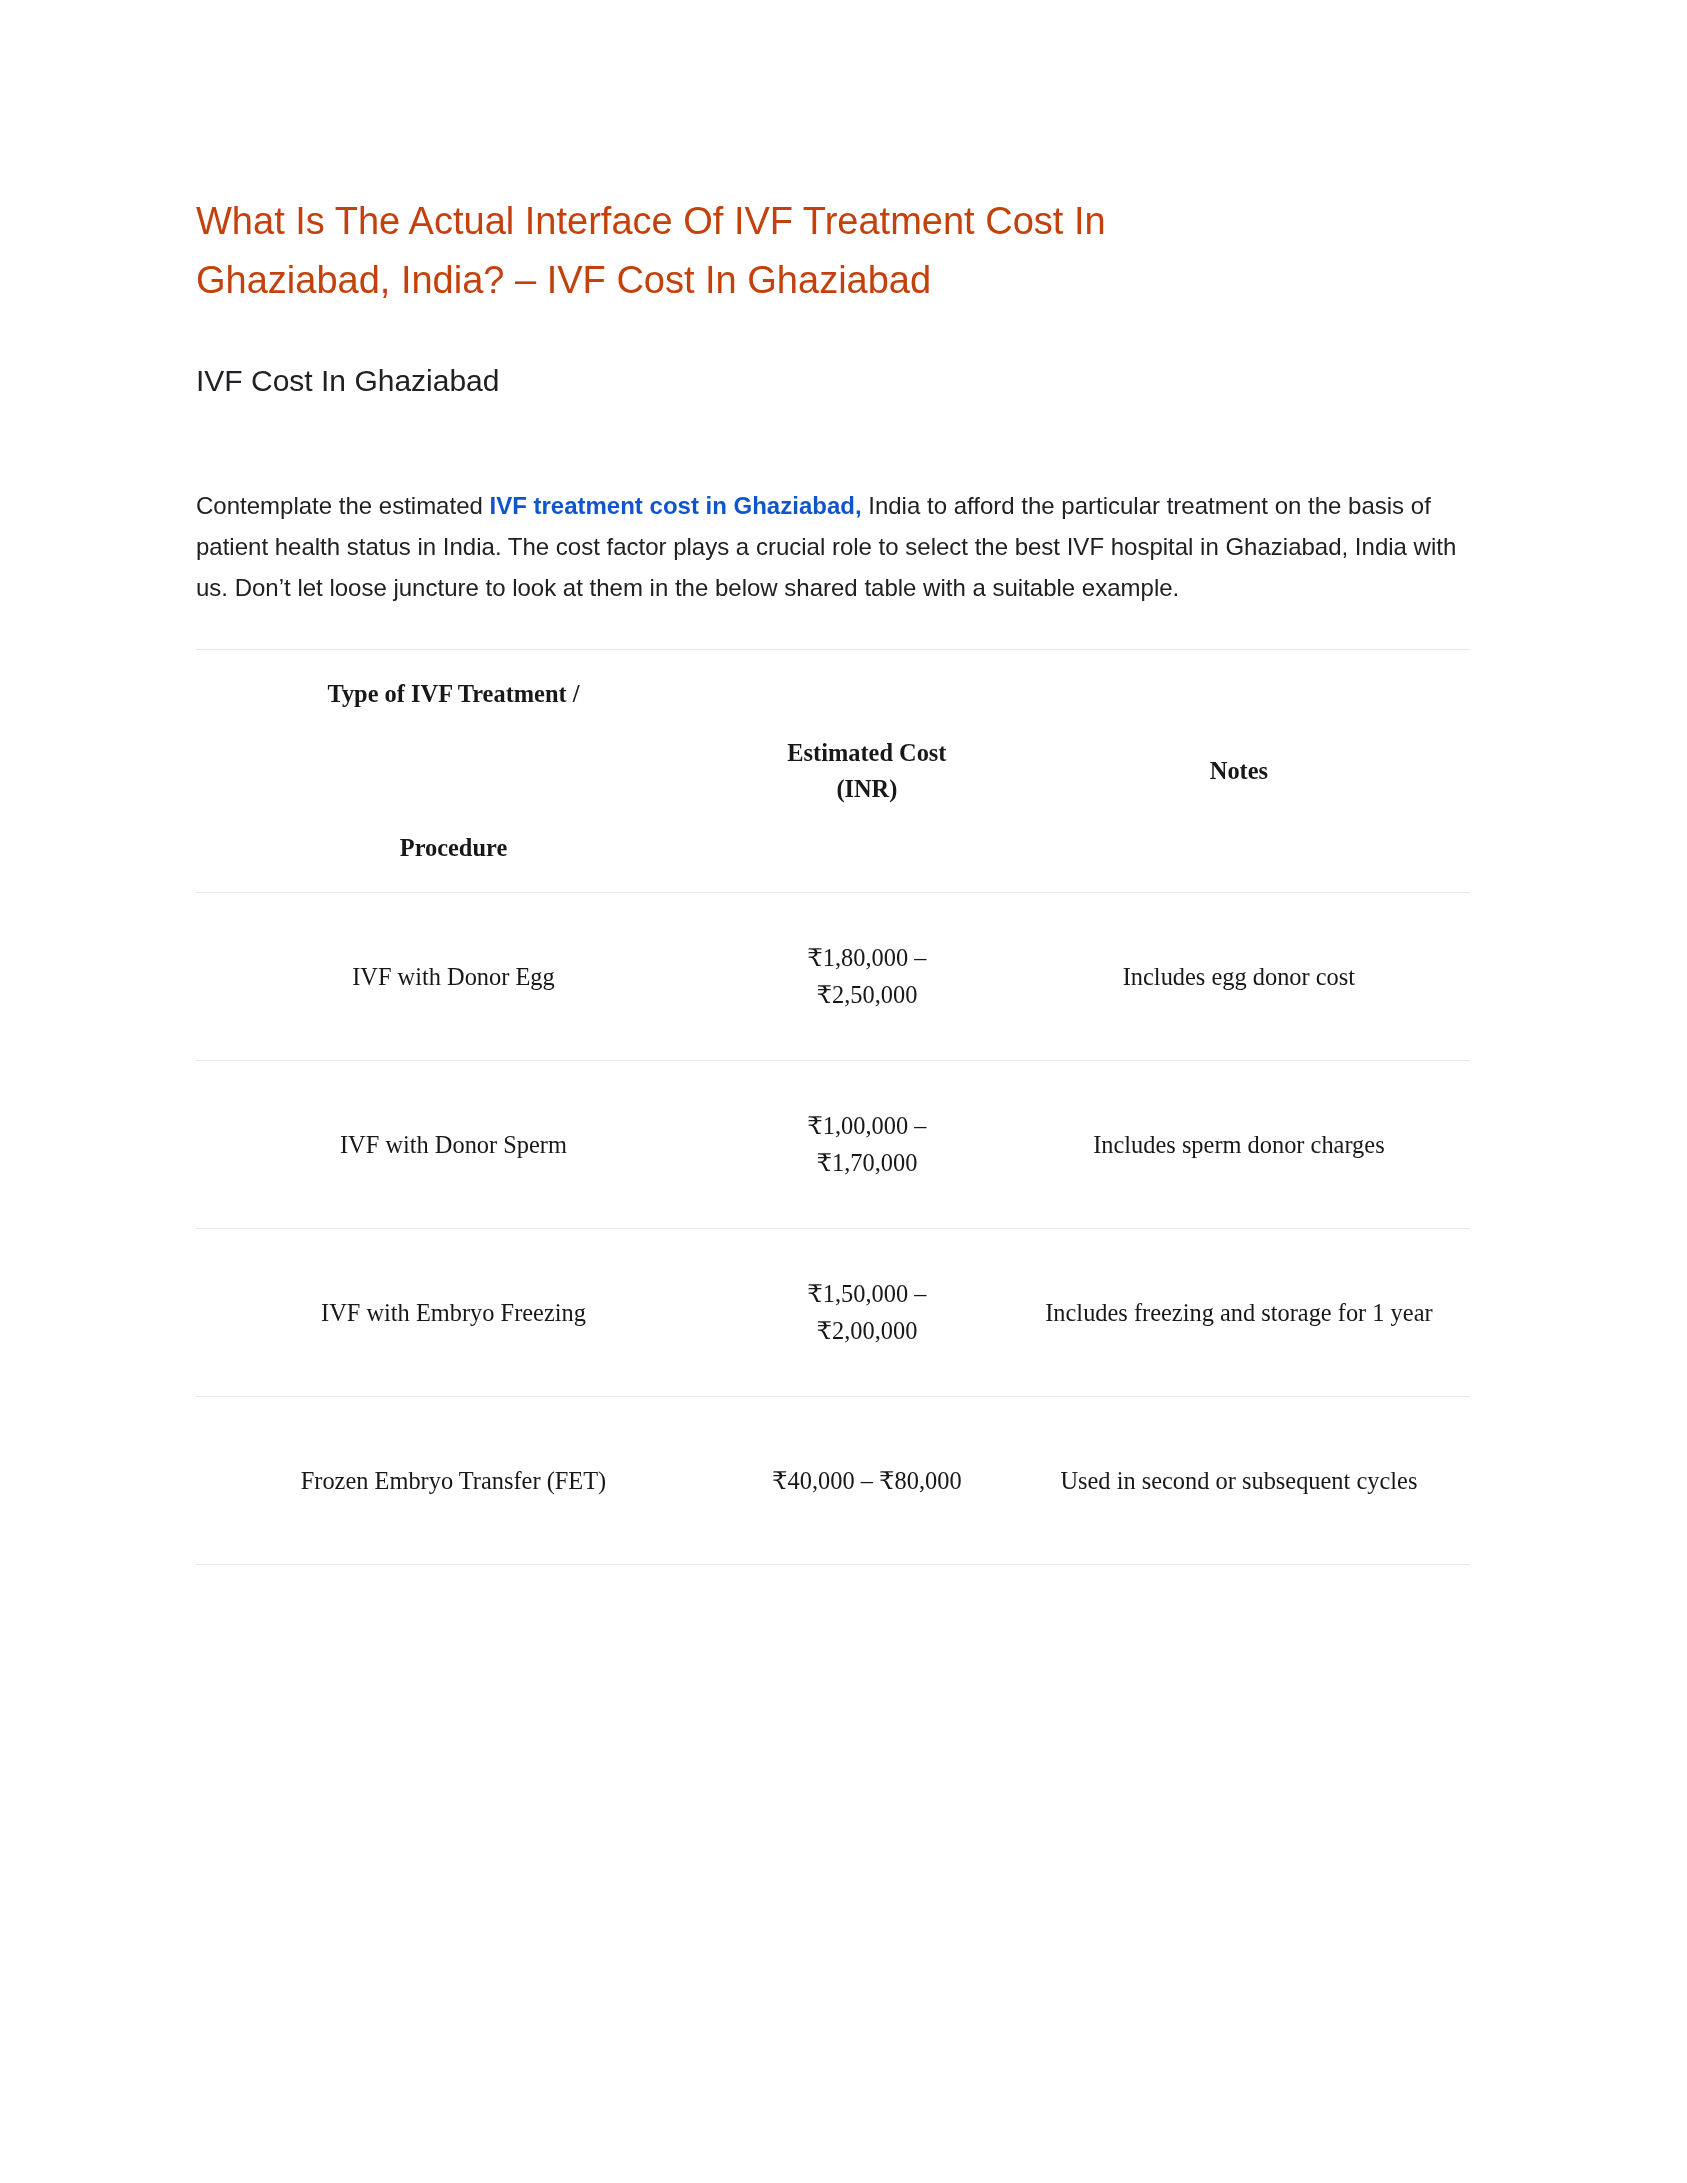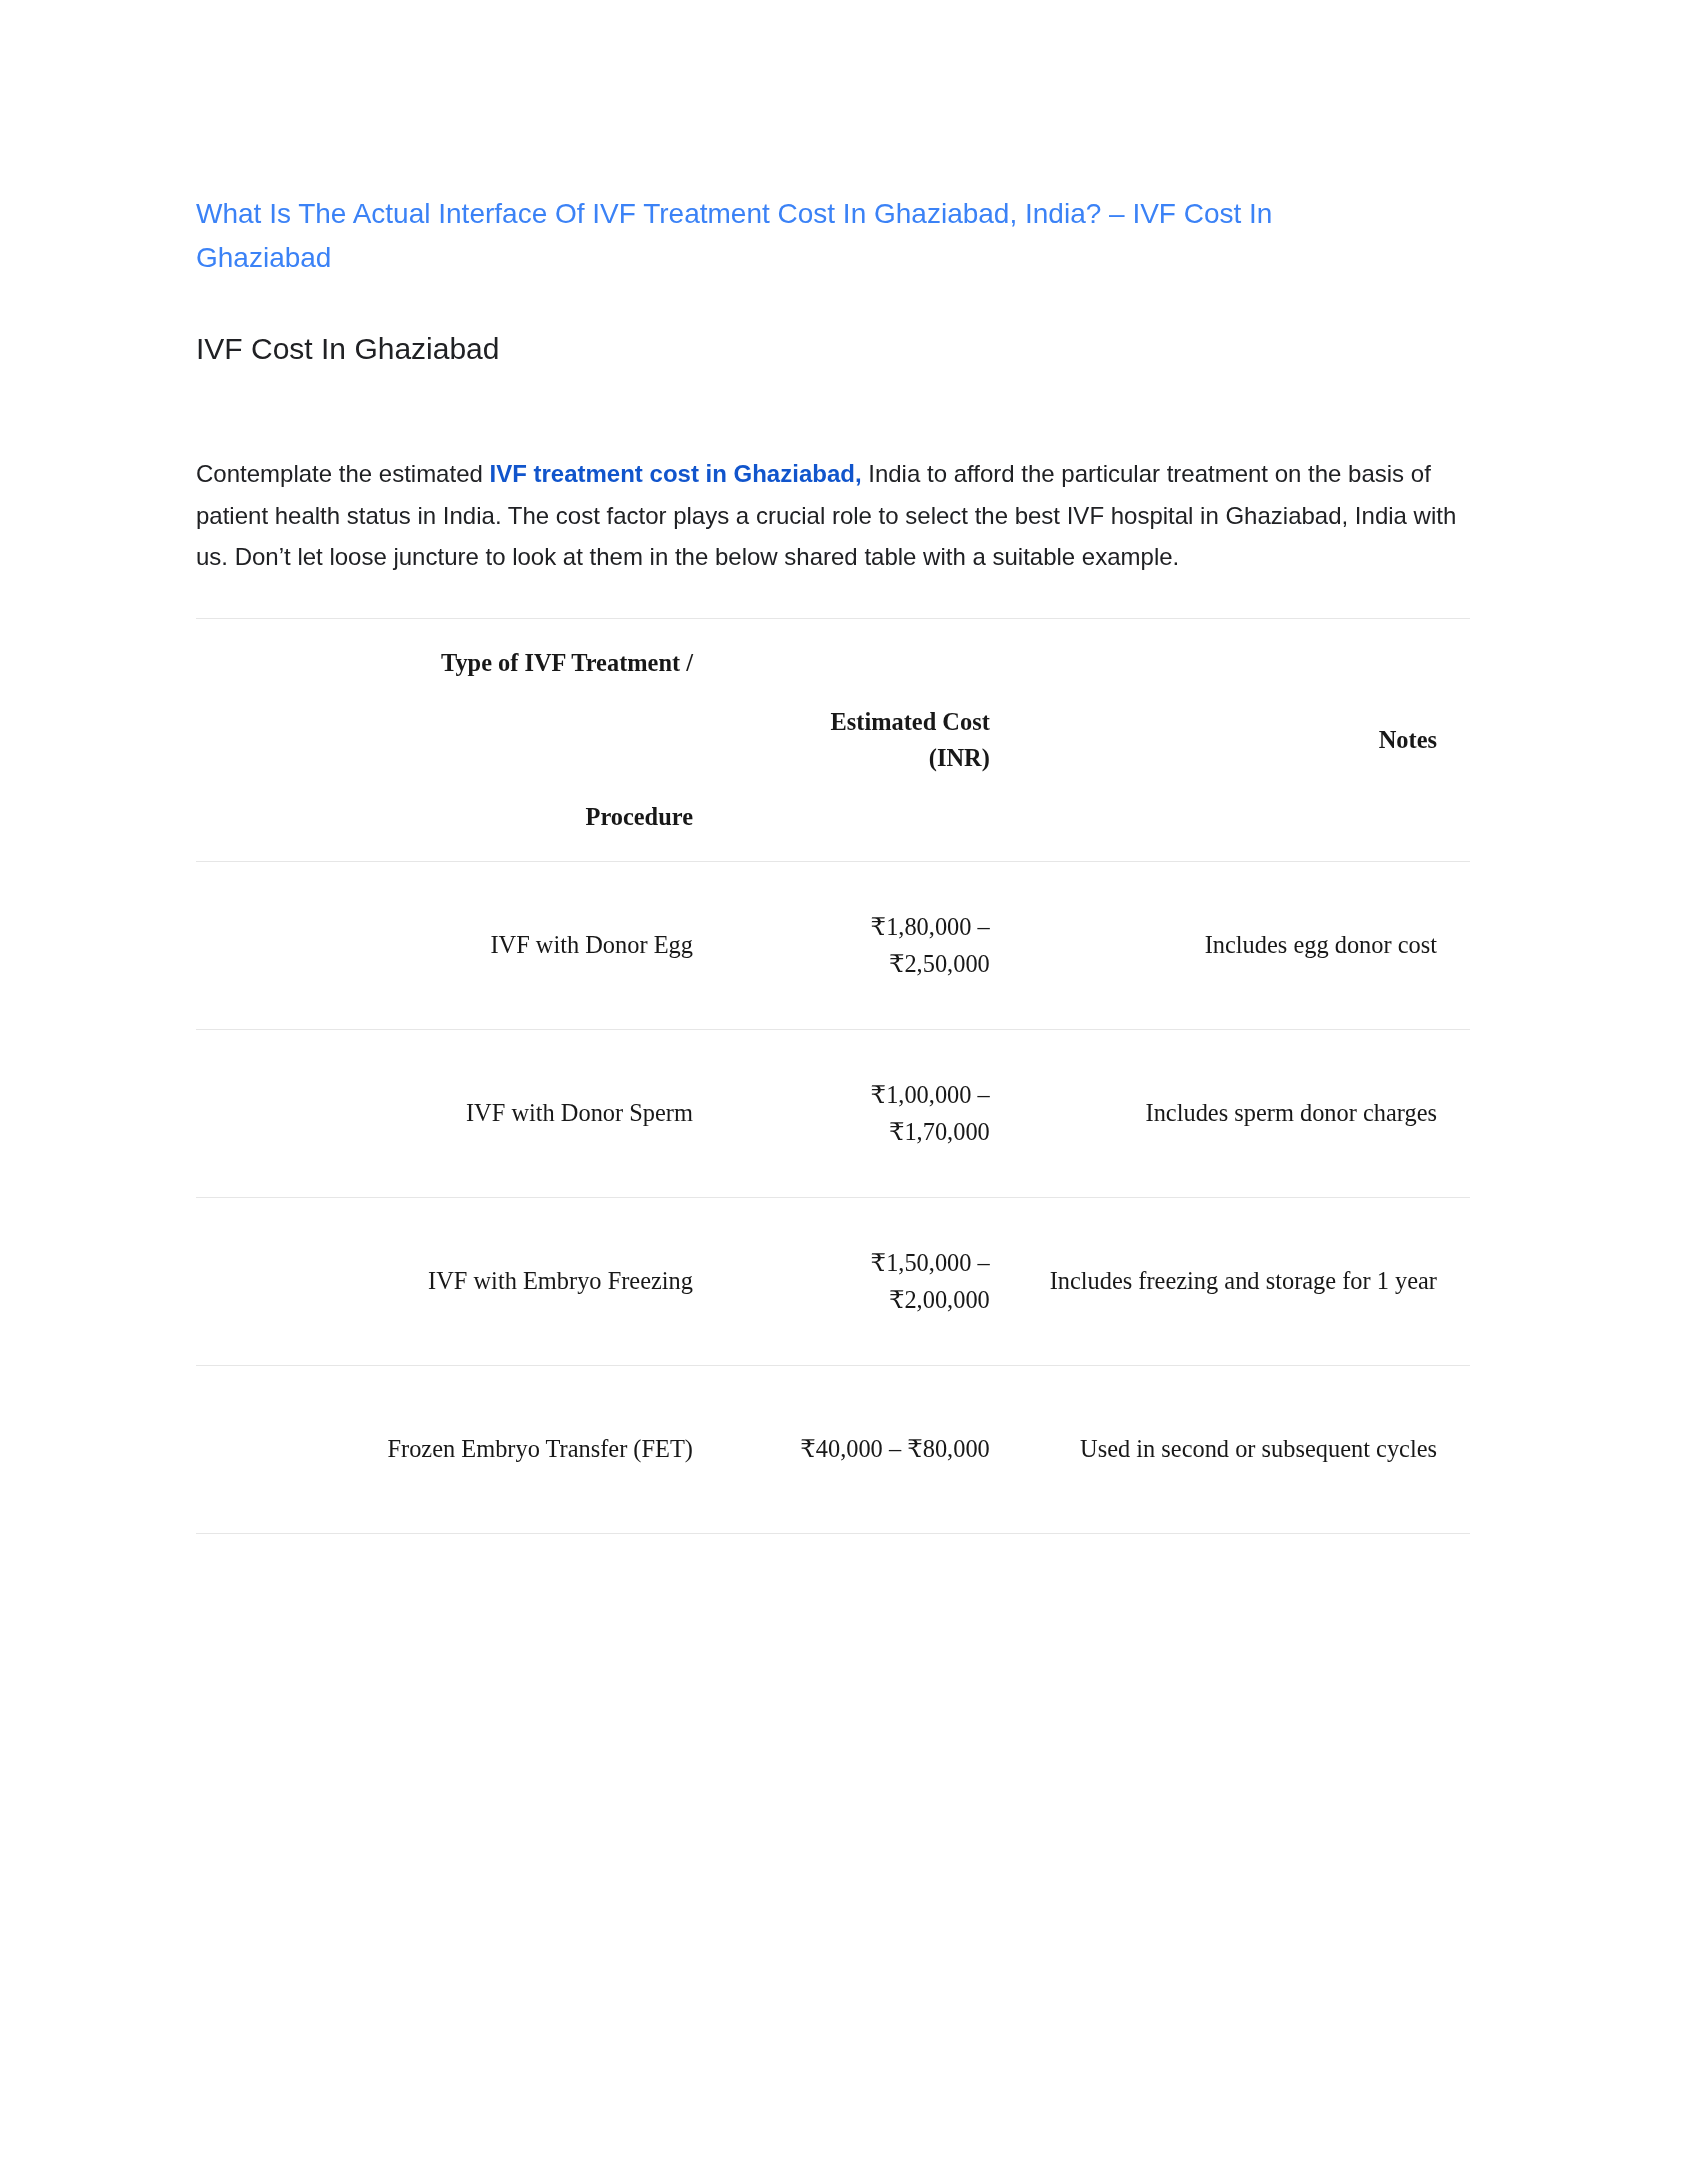--- a/index.html
+++ b/index.html
@@ -13,26 +13,26 @@
     font-family: "Liberation Sans", sans-serif;
     color: #202124;
     overflow: hidden;
   }
   .doc {
     box-sizing: border-box;
     width: 1687px;
     padding: 192px 217px 0 196px;
   }
   .page-title {
-    font-size: 28px;
+    font-size: 38px;
     font-weight: 400;
     line-height: 1.56;
     margin: 0 0 50px 0;
     max-width: 1107px;
-    color: #3b82f6;
+    color: #c2410c;
   }
   .section-heading {
     font-size: 30px;
     font-weight: 400;
     line-height: 1.3;
     margin: 0 0 85px 0;
     color: #202124;
   }
   .intro {
     font-size: 24px;
@@ -51,21 +51,21 @@
     width: 100%;
     border-collapse: collapse;
     table-layout: fixed;
     font-family: "Liberation Serif", "DejaVu Serif", "DejaVu Sans", serif;
     font-size: 24.4px;
     color: #181818;
     border-bottom: 1.3px solid #e6e6e6;
   }
   .cost-table th, .cost-table td {
     border-top: 1.3px solid #e6e6e6;
-    text-align: right;
+    text-align: center;
     vertical-align: middle;
     padding: 0 33px 0 18px;
     font-weight: 400;
     line-height: 1.5;
   }
   .cost-table th {
     font-weight: 700;
   }
   .cost-table th.th-proc {
     vertical-align: top;

